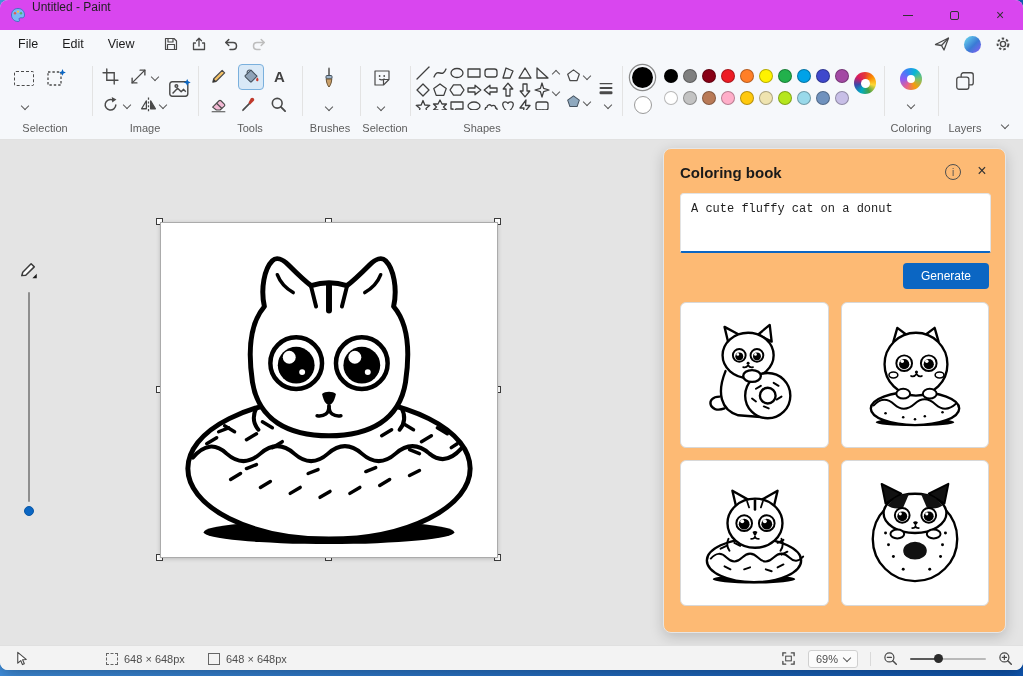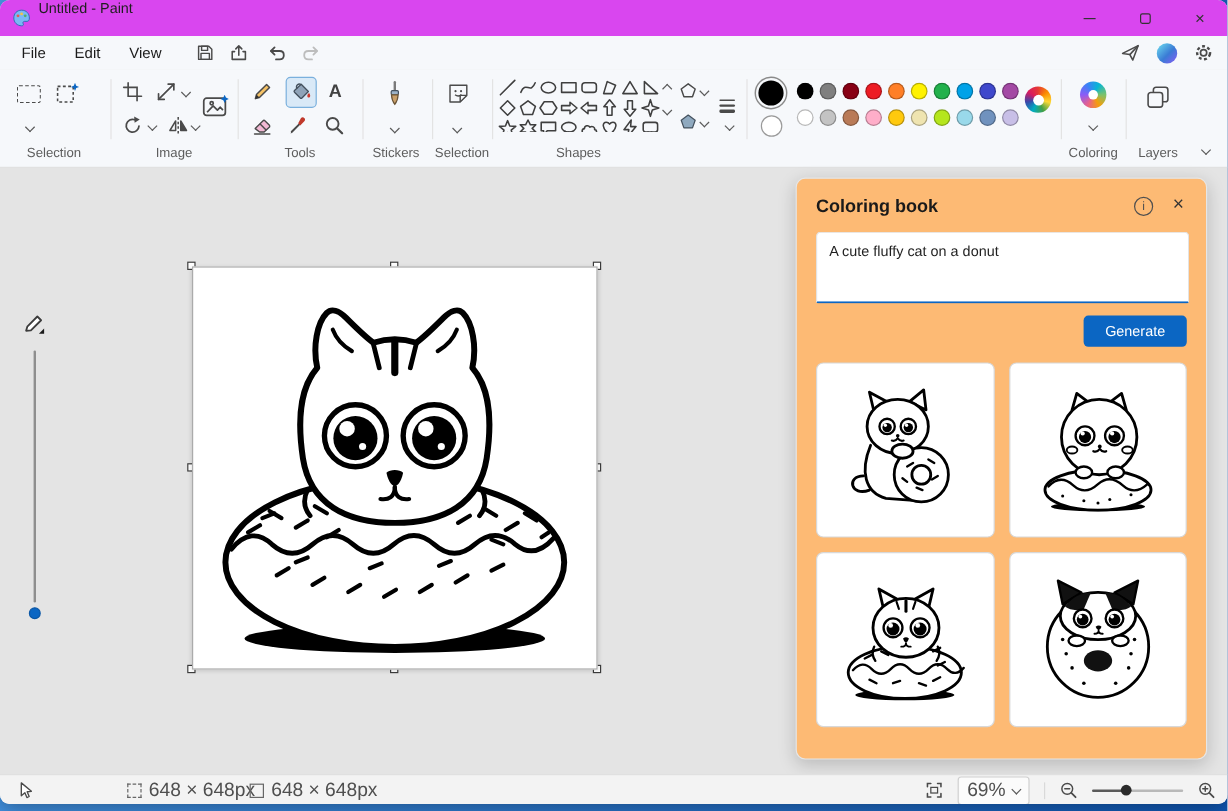--- a/index.html
+++ b/index.html
@@ -51,27 +51,27 @@
   .paint-canvas { position:absolute; left:160px; top:82px; width:338px; height:336px; background:#fff; border:1px solid #ababab; box-shadow:0 1px 4px rgba(0,0,0,.18); }
   .handle { position:absolute; width:7px; height:7px; background:#fff; border:1.4px solid #3c3c3c; }
   .pen-slider-track { position:absolute; left:28px; top:152px; width:2px; height:210px; background:#8e8e8e; border-radius:1px; }
   .pen-slider-thumb { position:absolute; left:24px; top:366px; width:10px; height:10px; border-radius:50%; background:#0b66c3; border:1px solid #0a57a6; }
 
   
   .panel { position:absolute; left:663px; top:8px; width:343px; height:485px; background:#fdba74; border-radius:8px; box-shadow:0 4px 14px rgba(0,0,0,.18); border:1px solid #e6e6e6; }
   .panel-title { font-size:15px; font-weight:600; color:#1a1a1a; padding:15px 16px 8px 16px; }
   .info-circle { position:absolute; right:44px; top:15px; width:16px; height:16px; border:1.2px solid #4f4f4f; border-radius:50%; display:flex; align-items:center; justify-content:center; font-size:10px; color:#4f4f4f; }
   .panel-close { position:absolute; right:14px; top:13px; width:18px; height:18px; display:flex; align-items:center; justify-content:center; font-size:16px; color:#333; }
-  .prompt-box { display:block; margin:4px 9px 0 16px; width:311px; height:60px; resize:none; border:1px solid #e3e3e3; border-bottom:2px solid #0b66c3; border-radius:4px 4px 2px 2px; padding:8px 10px; font-size:12px; color:#1f1f1f; font-family:Liberation Sans, sans-serif; outline:none; }
+  .prompt-box { display:block; margin:4px 9px 0 16px; width:311px; height:60px; resize:none; border:1px solid #e3e3e3; border-bottom:2px solid #0b66c3; border-radius:4px 4px 2px 2px; padding:8px 10px; font-size:12px; color:#1f1f1f; font-family:Liberation Mono, monospace; outline:none; }
   .generate-btn { display:block; margin:10px 16px 0 auto; border:none; border-radius:4px; color:#fff; font-size:12px; padding:6px 18px; font-family:inherit; }
   .thumb-grid { display:grid; grid-template-columns:1fr 1fr; gap:12px; margin:13px 16px 0 16px; }
   .thumb { height:146px; border:1px solid #d8d8d8; border-radius:6px; background:#fff; display:flex; align-items:center; justify-content:center; }
 
   
-  .statusbar { position:absolute; left:0; bottom:0; width:100%; height:25px; background:#f3f3f3; border-top:1px solid #e0e0e0; font-size:16px; color:#4f4f4f; }
+  .statusbar { position:absolute; left:0; bottom:0; width:100%; height:25px; background:#f3f3f3; border-top:1px solid #e0e0e0; font-size:11px; color:#4f4f4f; }
   .sb-item { position:absolute; top:0; height:25px; display:flex; align-items:center; gap:6px; }
   .sel-ic { width:12px; height:12px; border:1.1px dashed #666; }
   .cv-ic { width:12px; height:12px; border:1.1px solid #666; }
   .zoom-select { border:1px solid #d0d0d0; border-radius:3px; padding:2px 7px; display:flex; align-items:center; gap:6px; background:#fbfbfb; }
   .vdiv { width:1px; height:14px; background:#d9d9d9; }
   .slider-track { position:relative; width:76px; height:2px; background:linear-gradient(to right,#5a5a5a 0 38%,#b9b9b9 38%); border-radius:1px; }
   .slider-thumb { position:absolute; left:calc(38% - 4.5px); top:-3.5px; width:9px; height:9px; border-radius:50%; background:#2b2b2b; }
 </style>
 </head>
 <body>
@@ -249,21 +249,21 @@
     <span class="rib-ic" style="left:318px;top:8px;">
       <svg width="22" height="24" viewBox="0 0 22 22">
             <path d="M11 1.5 V8.5" stroke="#7a7a7a" stroke-width="2" stroke-linecap="round"></path>
             <rect x="8" y="8.5" width="6" height="3.5" rx="1" fill="#9db3c8" stroke="#44515e" stroke-width="1"></rect>
             <path d="M8.2 12 C8.5 16.5 10 18.8 11 20 C12 18.8 13.5 16.5 13.8 12 Z" fill="#caa06a" stroke="#6a5436" stroke-width="1"></path>
           </svg>
     </span>
     <span class="rib-ic" style="left:326px;top:46px;">
           <span class="chev"></span>
         </span>
-    <div class="group-label" style="left:302px;width:56px;">Stickers</div>
+    <div class="group-label" style="left:302px;width:56px;">Brushes</div>
     <div class="sep" style="left:360px;"></div>
 
     <span class="rib-ic" style="left:372px;top:10px;">
       <svg width="20" height="20" viewBox="0 0 20 20" fill="none" stroke="#4a4a4a" stroke-width="1.2" stroke-linejoin="round">
             <path d="M3 3 H17 V11.5 L11.5 17 H3 Z"></path>
             <path d="M17 11.5 H11.5 V17"></path>
             <circle cx="7.6" cy="8" r="0.9" fill="#4a4a4a" stroke="none"></circle>
             <circle cx="12.2" cy="8" r="0.9" fill="#4a4a4a" stroke="none"></circle>
             <path d="M7.2 11 Q9.8 13 12.6 10.8"></path>
           </svg>

